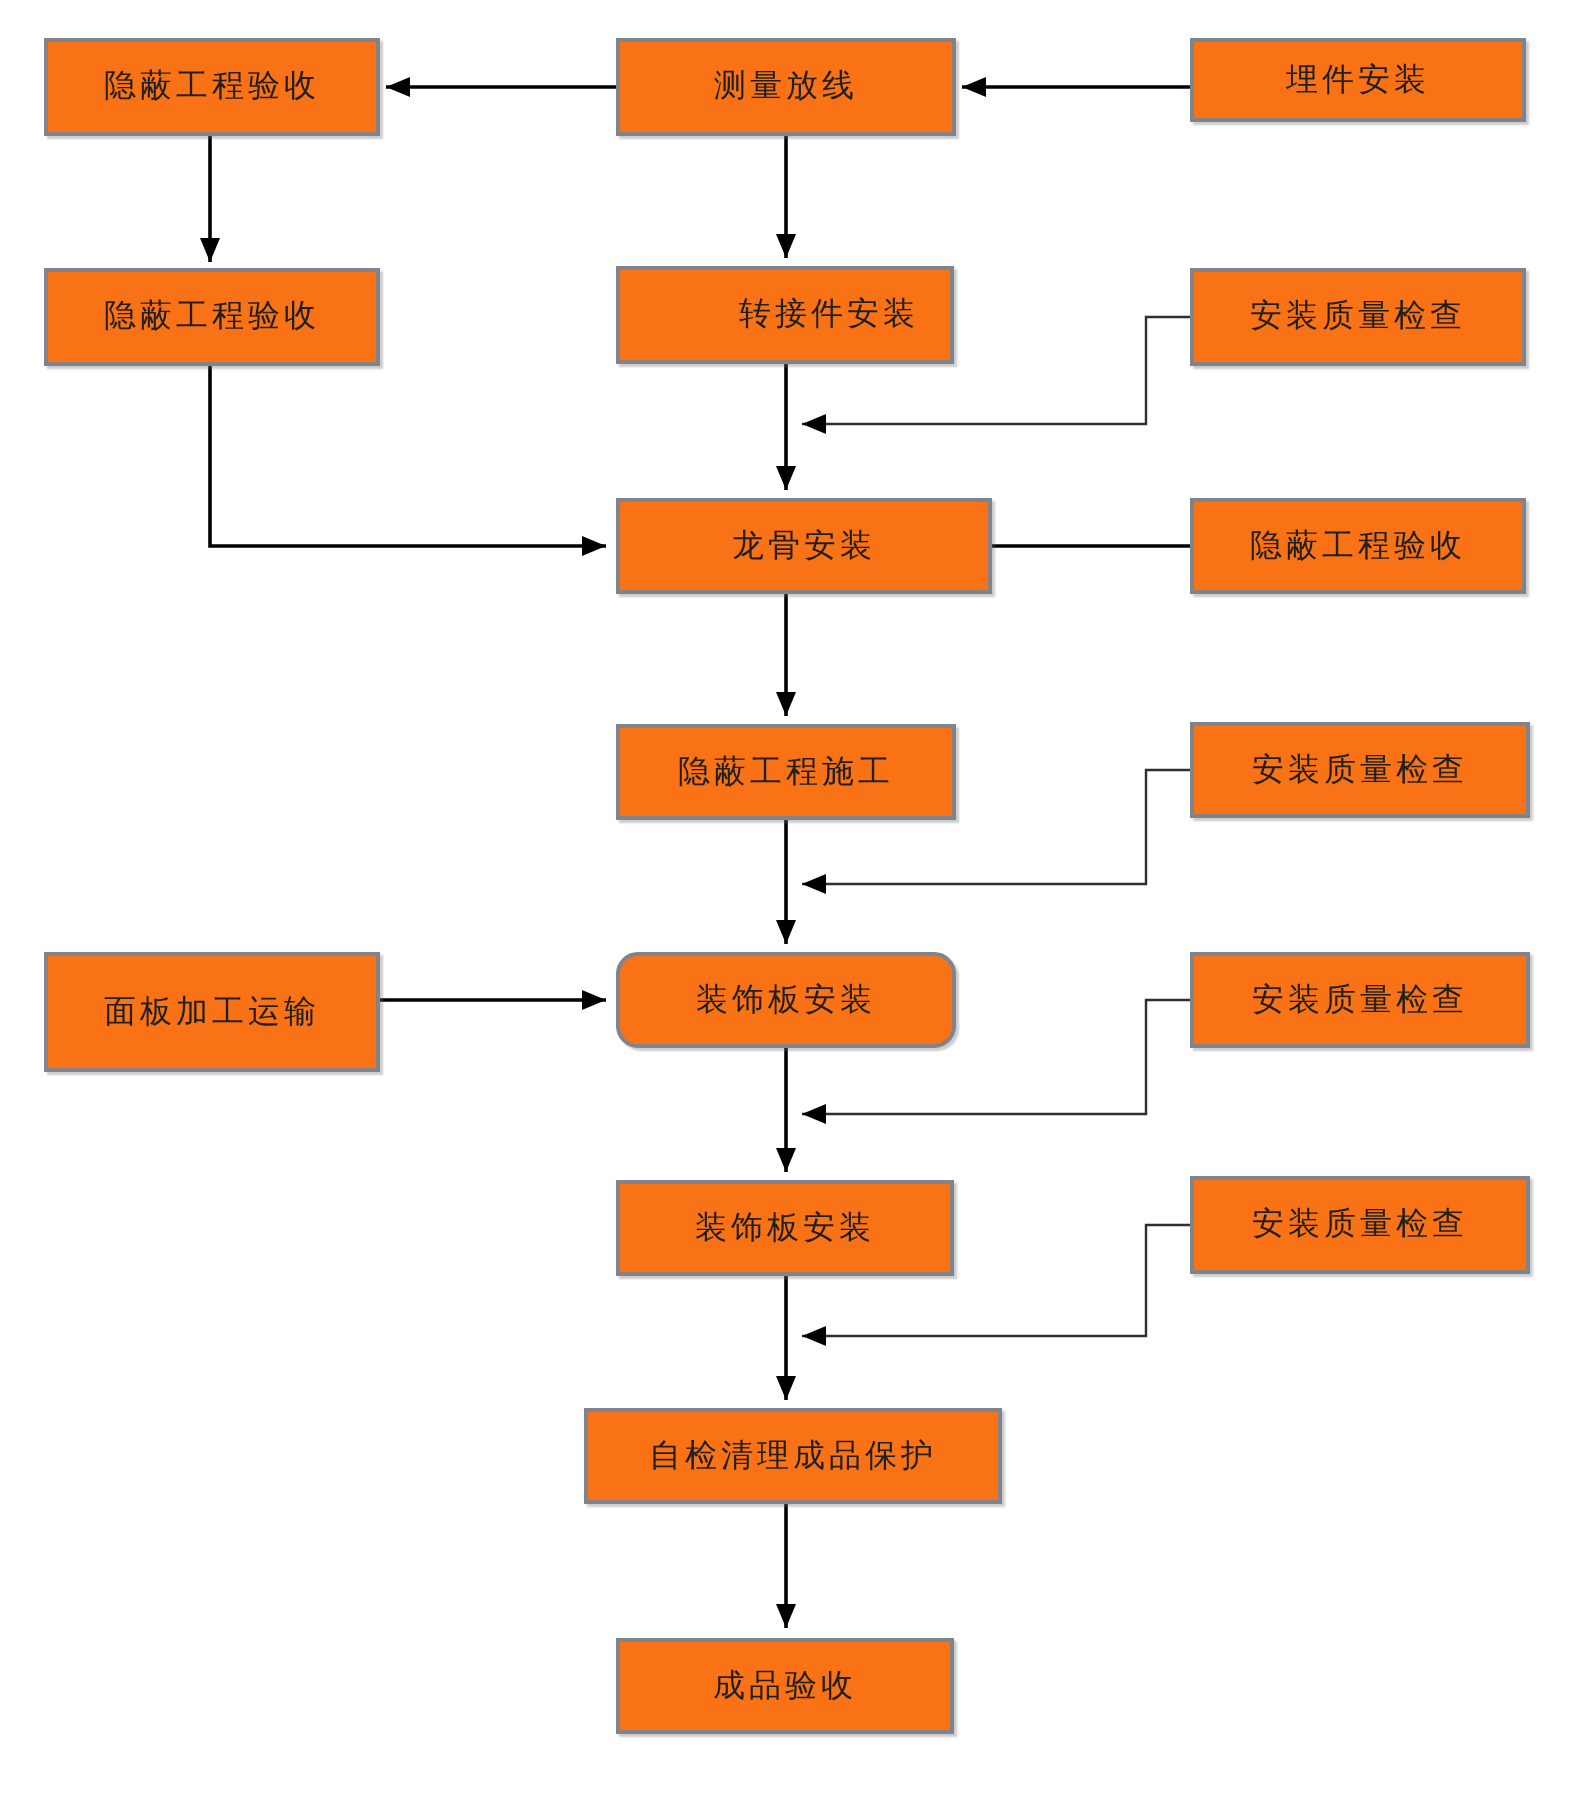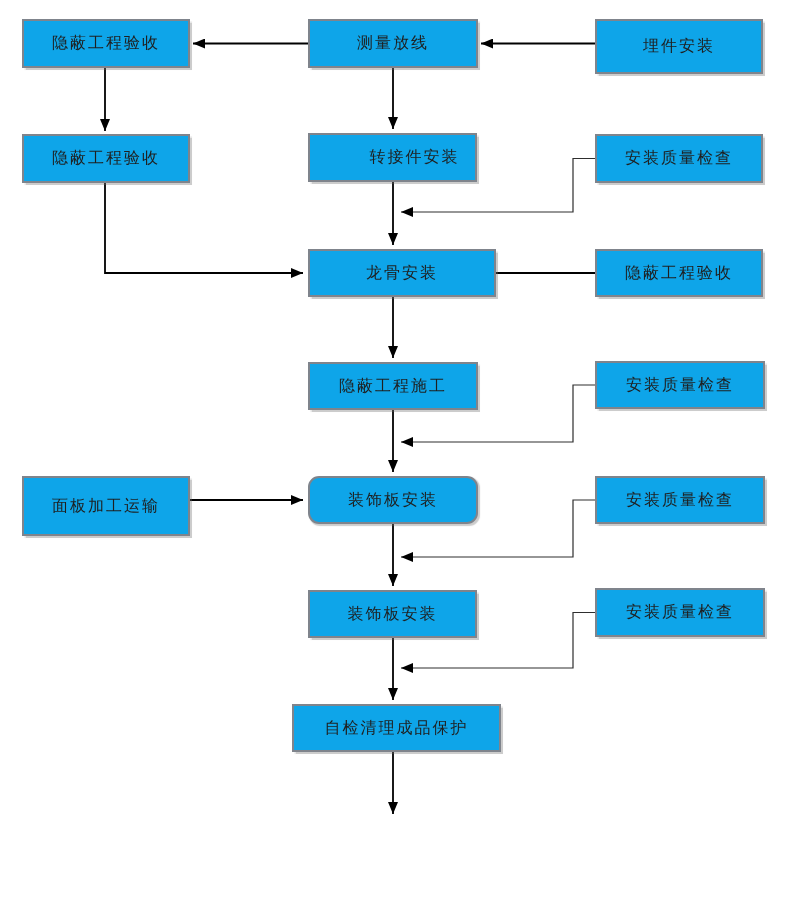--- a/index.html
+++ b/index.html
@@ -17,21 +17,21 @@
   }
   .wires {
     position: absolute;
     left: 0; top: 0;
     width: 793px; height: 900px;
     pointer-events: none;
   }
   .node {
     position: absolute;
     box-sizing: border-box;
-    background: #0ea5e9;
+    background: #f97316;
     border: 2px solid #7f848c;
     box-shadow: 1.5px 1.5px 1px rgba(110,110,110,0.35);
     display: flex;
     align-items: center;
     justify-content: center;
     font-size: 16px;
     letter-spacing: 2px;
     color: #1f1f1f;
     white-space: nowrap;
   }
@@ -88,35 +88,36 @@
 
     <path class="main" d="M393,638 L393,700" marker-end="url(#ah)"></path>
 
     <path class="thin" d="M595,612.5 L573,612.5 L573,668 L401,668" marker-end="url(#ah)"></path>
 
     <path class="main" d="M393,752 L393,814" marker-end="url(#ah)"></path>
   </svg>
 
   <div class="node" style="left:22px;  top:19px;  width:168px; height:49px;">隐蔽工程验收</div>
   <div class="node" style="left:308px; top:19px;  width:170px; height:49px;">测量放线</div>
-  <div class="node" style="left:595px; top:19px;  width:168px; height:55px;text-align:right;">埋件安装</div>
+  <div class="node" style="left:595px; top:19px;  width:168px; height:42px;text-align:right;">埋件安装</div>
 
   <div class="node" style="left:22px;  top:134px; width:168px; height:49px;">隐蔽工程验收</div>
   <div class="node" style="left:308px; top:133px; width:169px; height:49px;padding-left:44px;">转接件安装</div>
   <div class="node" style="left:595px; top:134px; width:168px; height:49px;">安装质量检查</div>
 
   <div class="node" style="left:308px; top:249px; width:188px; height:48px;">龙骨安装</div>
   <div class="node" style="left:595px; top:249px; width:168px; height:48px;">隐蔽工程验收</div>
 
   <div class="node" style="left:308px; top:362px; width:170px; height:48px;">隐蔽工程施工</div>
   <div class="node" style="left:595px; top:361px; width:170px; height:48px;">安装质量检查</div>
 
   <div class="node" style="left:22px;  top:476px; width:168px; height:60px;">面板加工运输</div>
   <div class="node" style="left:308px; top:476px; width:170px; height:48px;border-radius:11px;">装饰板安装</div>
   <div class="node" style="left:595px; top:476px; width:170px; height:48px;">安装质量检查</div>
 
   <div class="node" style="left:308px; top:590px; width:169px; height:48px;">装饰板安装</div>
   <div class="node" style="left:595px; top:588px; width:170px; height:49px;">安装质量检查</div>
 
   <div class="node" style="left:292px; top:704px; width:209px; height:48px;">自检清理成品保护</div>
 
+  <div class="node" style="left:308px; top:819px; width:169px; height:48px;">成品验收</div>
 
 </div>
 
 </body></html>

